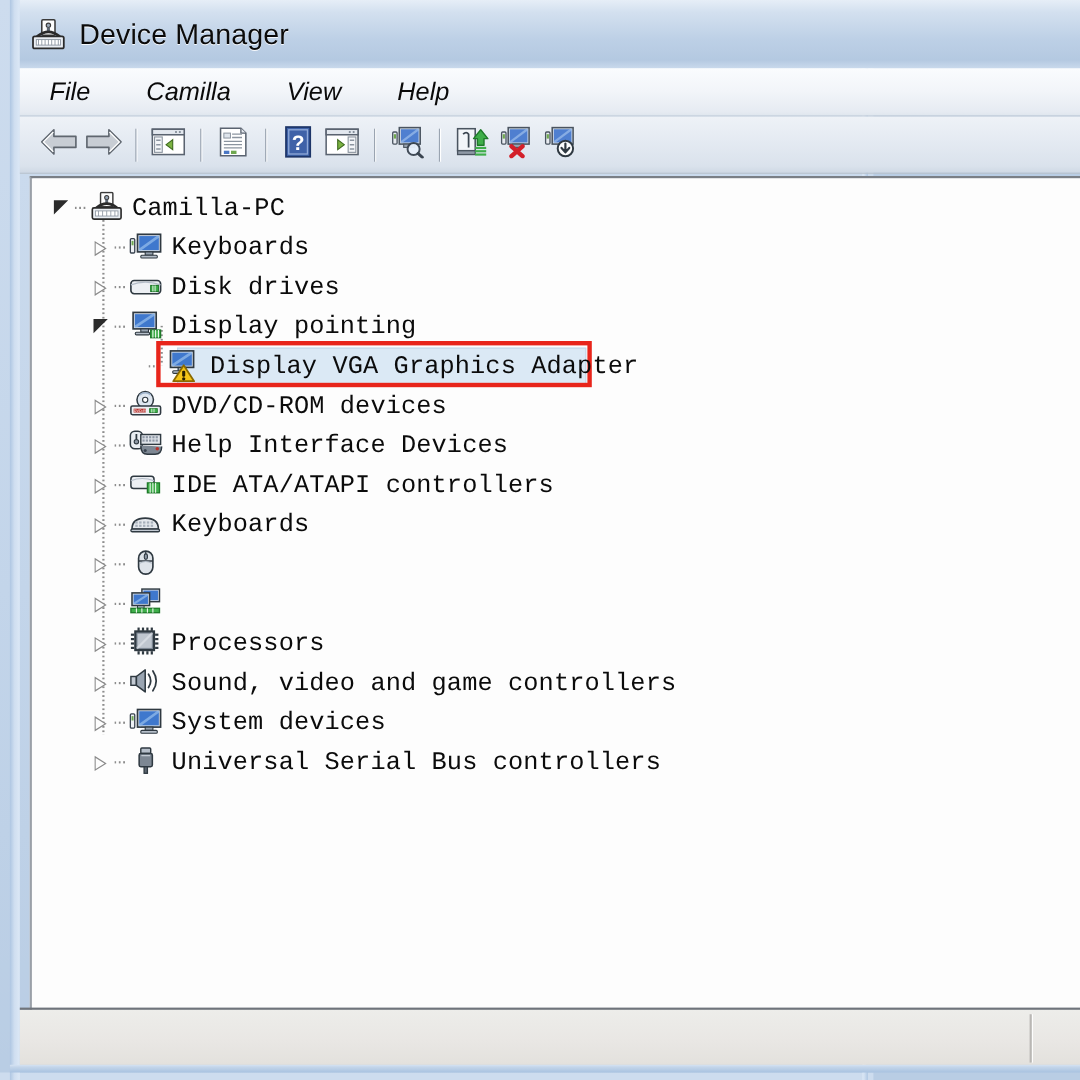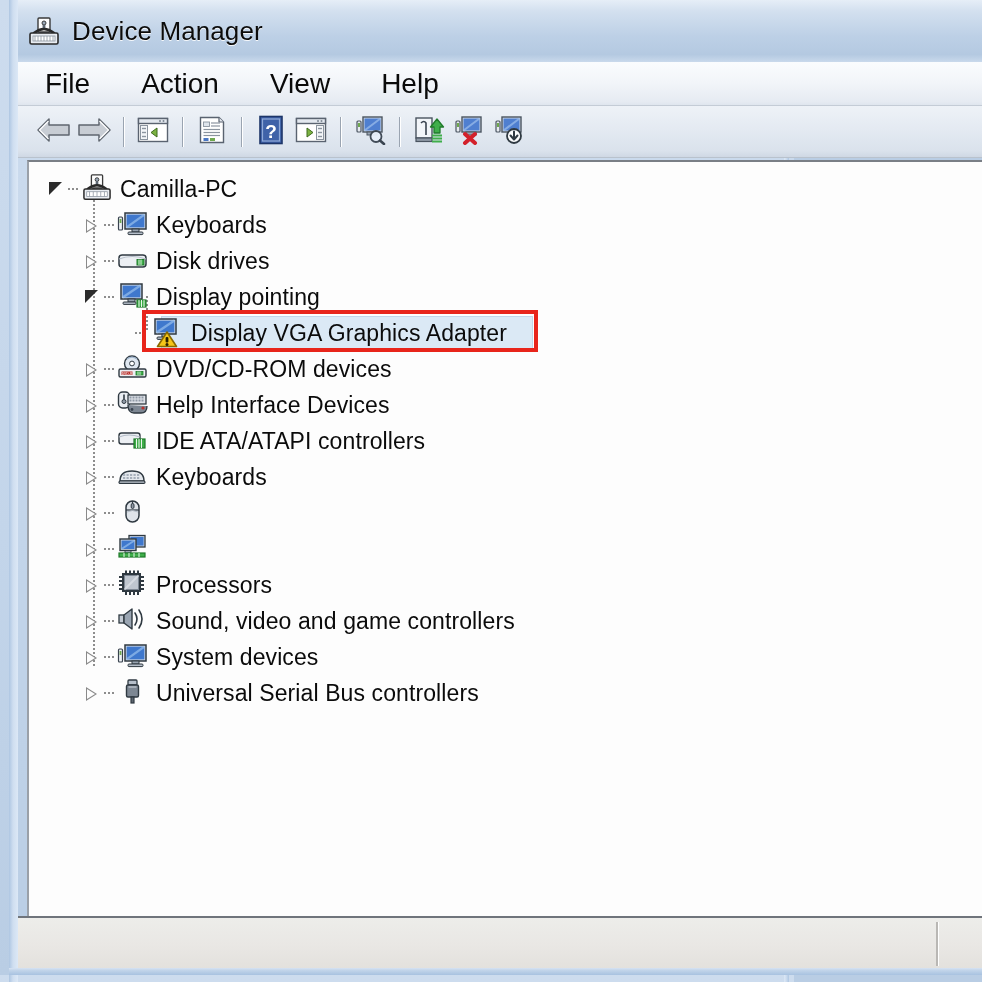--- a/index.html
+++ b/index.html
@@ -49,22 +49,22 @@
 
   
   #menubar{
     position:absolute;left:9px;top:62px;width:968px;height:44px;
     background:linear-gradient(180deg,#fafcfe 0%, #f2f5f9 48%, #e6ebf2 92%, #dfe6ee 100%);
     border-bottom:1px solid #c4ccd6;
     box-sizing:border-box;
     display:flex;align-items:center;padding-left:22px;
   }
   .menu-item{
-    font-size:28px;color:#0a0a0a;margin-right:41px;white-space:nowrap;
-    padding:1px 5px;cursor:default;
+    font-size:23px;color:#0a0a0a;margin-right:41px;white-space:nowrap;
+    padding:1px 5px;cursor:default;font-style:italic;
   }
 
   
   #toolbar{
     position:absolute;left:9px;top:106px;width:968px;height:52px;
     background:linear-gradient(180deg,#eef2f7 0%, #e4eaf2 45%, #dae2ec 88%, #cfd8e4 100%);
     border-bottom:1px solid #b9c2cd;
     box-sizing:border-box;
     display:flex;align-items:center;padding-left:16px;
   }
@@ -111,21 +111,21 @@
   }
   .dots{
     width:14px;height:36px;flex:0 0 auto;position:relative;
   }
   .dots::before{
     content:"";position:absolute;left:1px;top:17px;width:11px;height:2px;
     background-image:linear-gradient(90deg,#8d8d8d 50%, transparent 50%);
     background-size:4px 2px;
   }
   .ticon{width:32px;height:30px;flex:0 0 auto;position:relative;margin-right:7px;}
-  .label{font-size:23px;color:#0b0b0b;letter-spacing:.1px;}
+  .label{font-size:23px;color:#0b0b0b;letter-spacing:.1px;font-family:Liberation Mono, monospace;}
 
   
   .vline{
     position:absolute;width:2px;
     background-image:linear-gradient(180deg,#8d8d8d 50%, transparent 50%);
     background-size:2px 4px;
   }
 
   
   #sel-row .sel-hl{
@@ -177,21 +177,21 @@
         <line x1="20" y1="19" x2="20" y2="24" stroke="#8b949f" stroke-width="0.8"></line>
         <line x1="23" y1="19" x2="23" y2="24" stroke="#8b949f" stroke-width="0.8"></line>
         <line x1="26" y1="19" x2="26" y2="24" stroke="#8b949f" stroke-width="0.8"></line>
       </svg>
     </div>
     <div id="title-text">Device Manager</div>
   </div>
 
   <div id="menubar">
     <div class="menu-item">File</div>
-    <div class="menu-item">Action</div>
+    <div class="menu-item">Camilla</div>
     <div class="menu-item">View</div>
     <div class="menu-item">Help</div>
   </div>
 
   <div id="toolbar">
 
     <div class="tb-btn">
       <span>
         <svg width="36" height="30" viewBox="0 0 36 30">
           <path d="M13 4 L2 15 L13 26 L13 20 L33 20 L33 10 L13 10 Z" fill="#c8cdd4" stroke="#5f666f" stroke-width="1.5" stroke-linejoin="round"></path>

